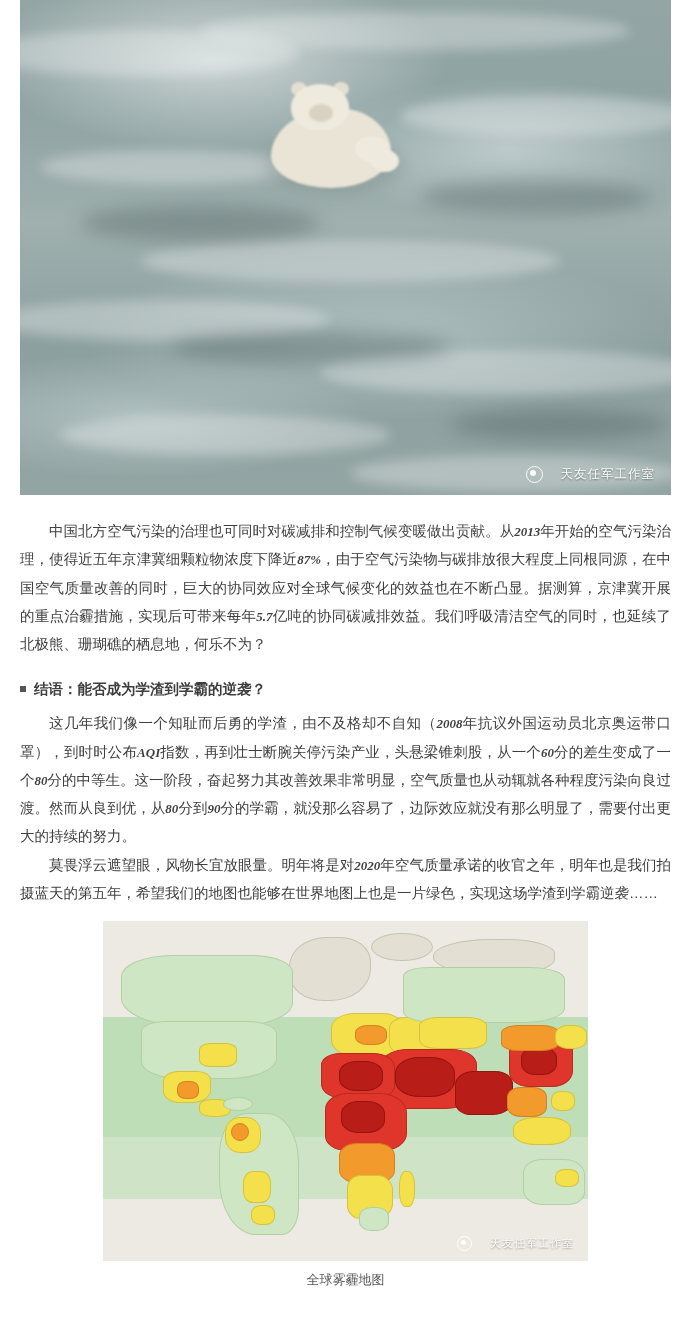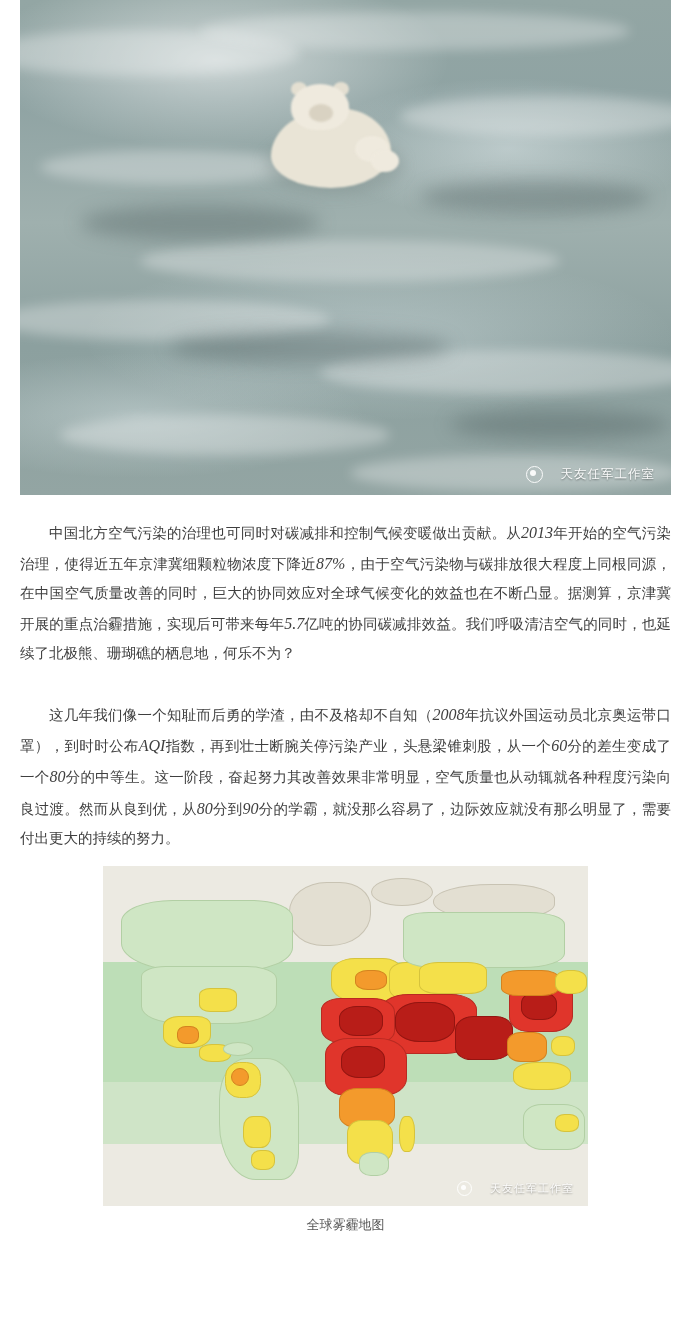--- a/index.html
+++ b/index.html
@@ -146,24 +146,24 @@
     text-align: justify;
   }
   p.para {
     margin: 0;
     text-indent: 2em;
   }
   .gap-2 { height: 22px; }
   .gap-3 { height: 10px; }
 
   b.em {
-    font-weight: normal;
+    font-weight: bold;
     font-style: italic;
     font-family: "Liberation Serif", serif;
-    font-size: 16px;
+    font-size: 13px;
   }
 
   .section-head {
     display: flex;
     align-items: baseline;
     gap: 8px;
     font-size: 14.5px;
     font-weight: bold;
     color: #3f3f3f;
     padding: 0 20px;
@@ -279,25 +279,30 @@
   </div>
 
   <div class="gap-2"></div>
 
   <div class="body-text">
     <p class="para"><span>中国北方空气污染的治理也可同时对碳减排和控制气候变暖做出贡献。从</span><b class="em">2013</b><span>年开始的空气污染治理，使得近五年京津冀细颗粒物浓度下降近</span><b class="em">87%</b><span>，由于空气污染物与碳排放很大程度上同根同源，在中国空气质量改善的同时，巨大的协同效应对全球气候变化的效益也在不断凸显。据测算，京津冀开展的重点治霾措施，实现后可带来每年</span><b class="em">5.7</b><span>亿吨的协同碳减排效益。我们呼吸清洁空气的同时，也延续了北极熊、珊瑚礁的栖息地，何乐不为？</span></p>
   </div>
 
   <div class="gap-2"></div>
 
+  <p class="section-head">
+    <span class="sq"></span>
+    <span>结语：能否成为学渣到学霸的逆袭？</span>
+  </p>
 
   <div class="gap-3"></div>
 
   <div class="body-text">
     <p class="para"><span>这几年我们像一个知耻而后勇的学渣，由不及格却不自知（</span><b class="em">2008</b><span>年抗议外国运动员北京奥运带口罩），到时时公布</span><b class="em">AQI</b><span>指数，再到壮士断腕关停污染产业，头悬梁锥刺股，从一个</span><b class="em">60</b><span>分的差生变成了一个</span><b class="em">80</b><span>分的中等生。这一阶段，奋起努力其改善效果非常明显，空气质量也从动辄就各种程度污染向良过渡。然而从良到优，从</span><b class="em">80</b><span>分到</span><b class="em">90</b><span>分的学霸，就没那么容易了，边际效应就没有那么明显了，需要付出更大的持续的努力。</span></p>
+    <p class="para"><span>莫畏浮云遮望眼，风物长宜放眼量。明年将是对</span><b class="em">2020</b><span>年空气质量承诺的收官之年，明年也是我们拍摄蓝天的第五年，希望我们的地图也能够在世界地图上也是一片绿色，实现这场学渣到学霸逆袭……</span></p>
   </div>
 
   <div class="map-wrap">
     <div class="map">
       <div class="ocean"></div>
       <div class="green-band"></div>
       <div class="green-band2"></div>
 
       <div class="landmass c-grey" style="left:186px; top:16px; width:80px; height:62px; border-radius:46% 38% 50% 42%;"></div>
       <div class="landmass c-grey" style="left:268px; top:12px; width:60px; height:26px; border-radius:50%;"></div>

